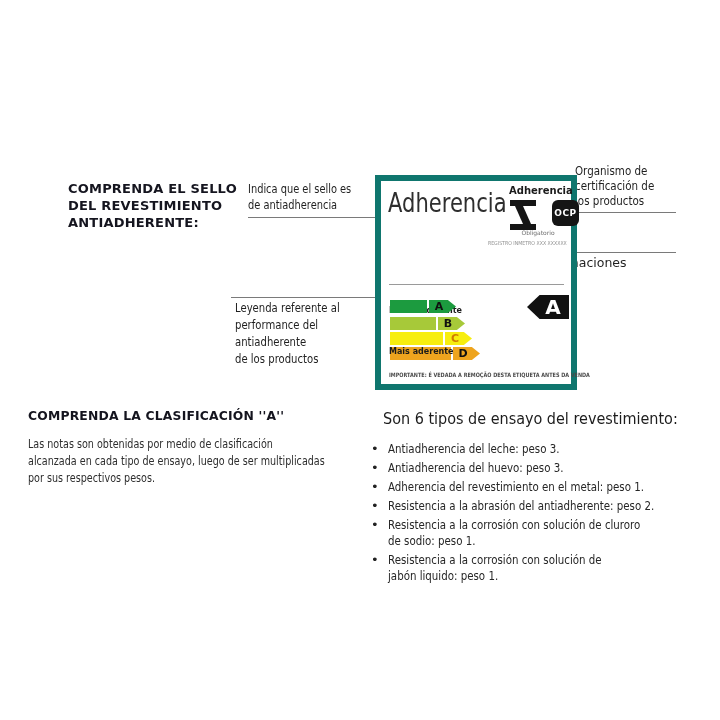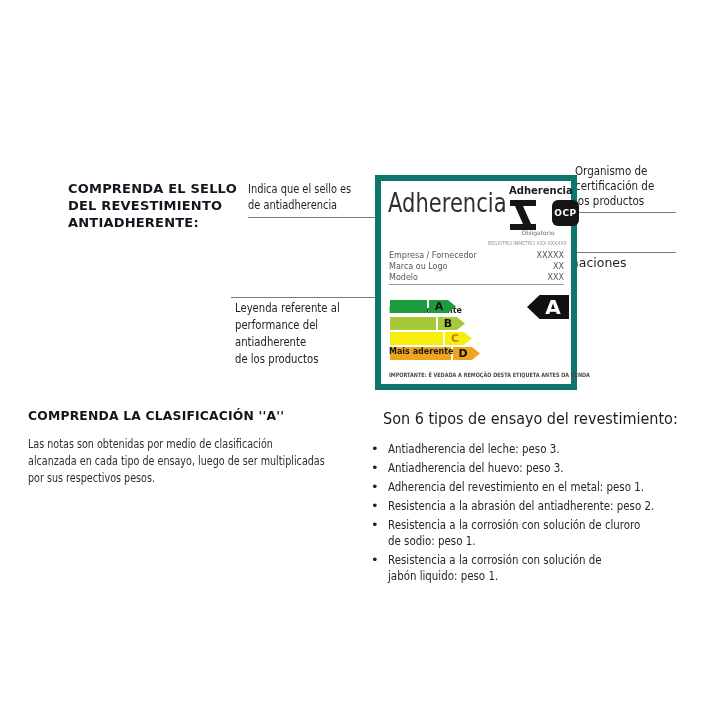--- a/index.html
+++ b/index.html
@@ -106,34 +106,20 @@
     <svg class="inmetro" viewBox="0 0 28 30">
       <rect x="1" y="0" width="26" height="6" fill="#151515"></rect>
       <rect x="1" y="24" width="26" height="6" fill="#151515"></rect>
       <polygon points="6,6 14,6 22,24 14,24" fill="#151515"></polygon>
     </svg>
 
     <div class="ocp" id="ocp-badge" style="background: rgb(21, 21, 21); color: rgb(255, 255, 255);">OCP</div>
     <div class="obligatorio">Obligatorio</div>
     <div class="registro">REGISTRO INMETRO XXX XXXXXX</div>
 
-    <div class="fields">
-      <div class="field-row">
-        <span>Empresa / Fornecedor</span>
-        <span>XXXXX</span>
-      </div>
-      <div class="field-row">
-        <span>Marca ou Logo</span>
-        <span>XX</span>
-      </div>
-      <div class="field-row">
-        <span>Modelo</span>
-        <span>XXX</span>
-      </div>
-    </div>
     <div class="fields-divider"></div>
 
     <div class="scale-caption scale-top">Menos aderente</div>
 
     <div class="bar bar-a">
       <div class="bar-rect" style="width: 37px; background: rgb(28, 155, 63);"></div>
       <div class="bar-arrow" style="background: rgb(28, 155, 63); color: rgb(16, 16, 16);">A</div>
     </div>
     <div class="bar bar-b">
       <div class="bar-rect" style="width: 46px; background: rgb(167, 201, 57);"></div>

